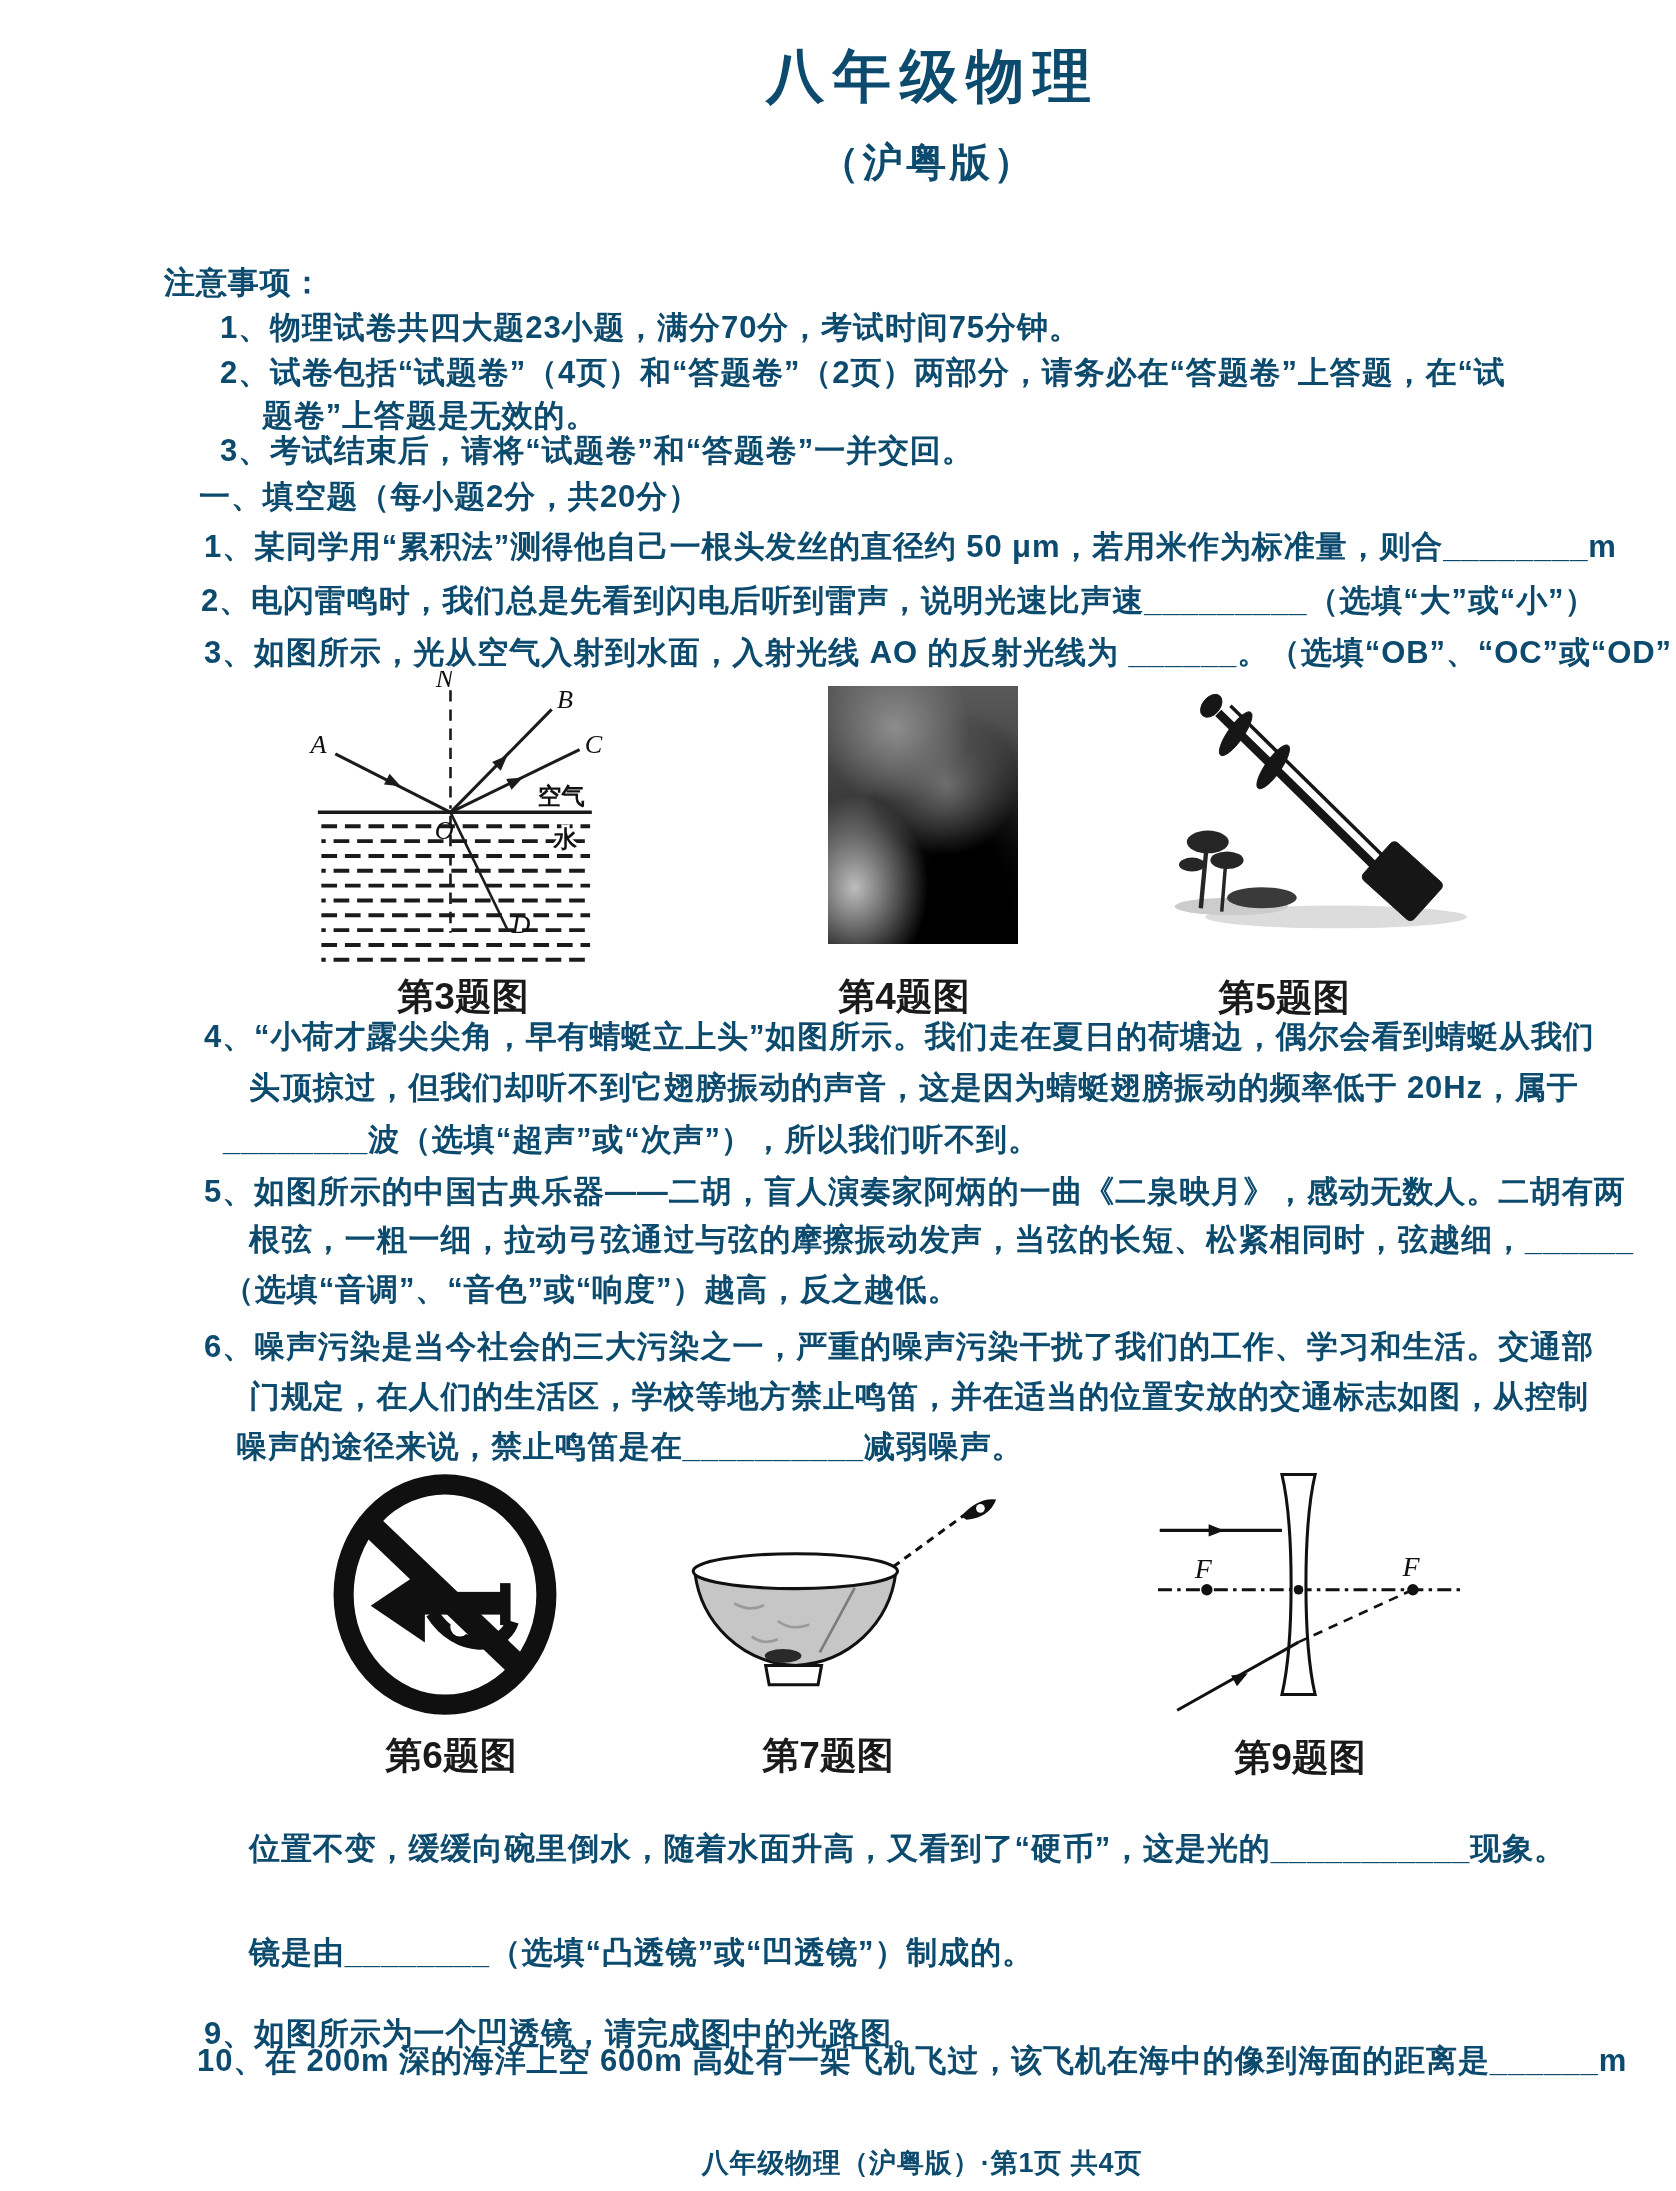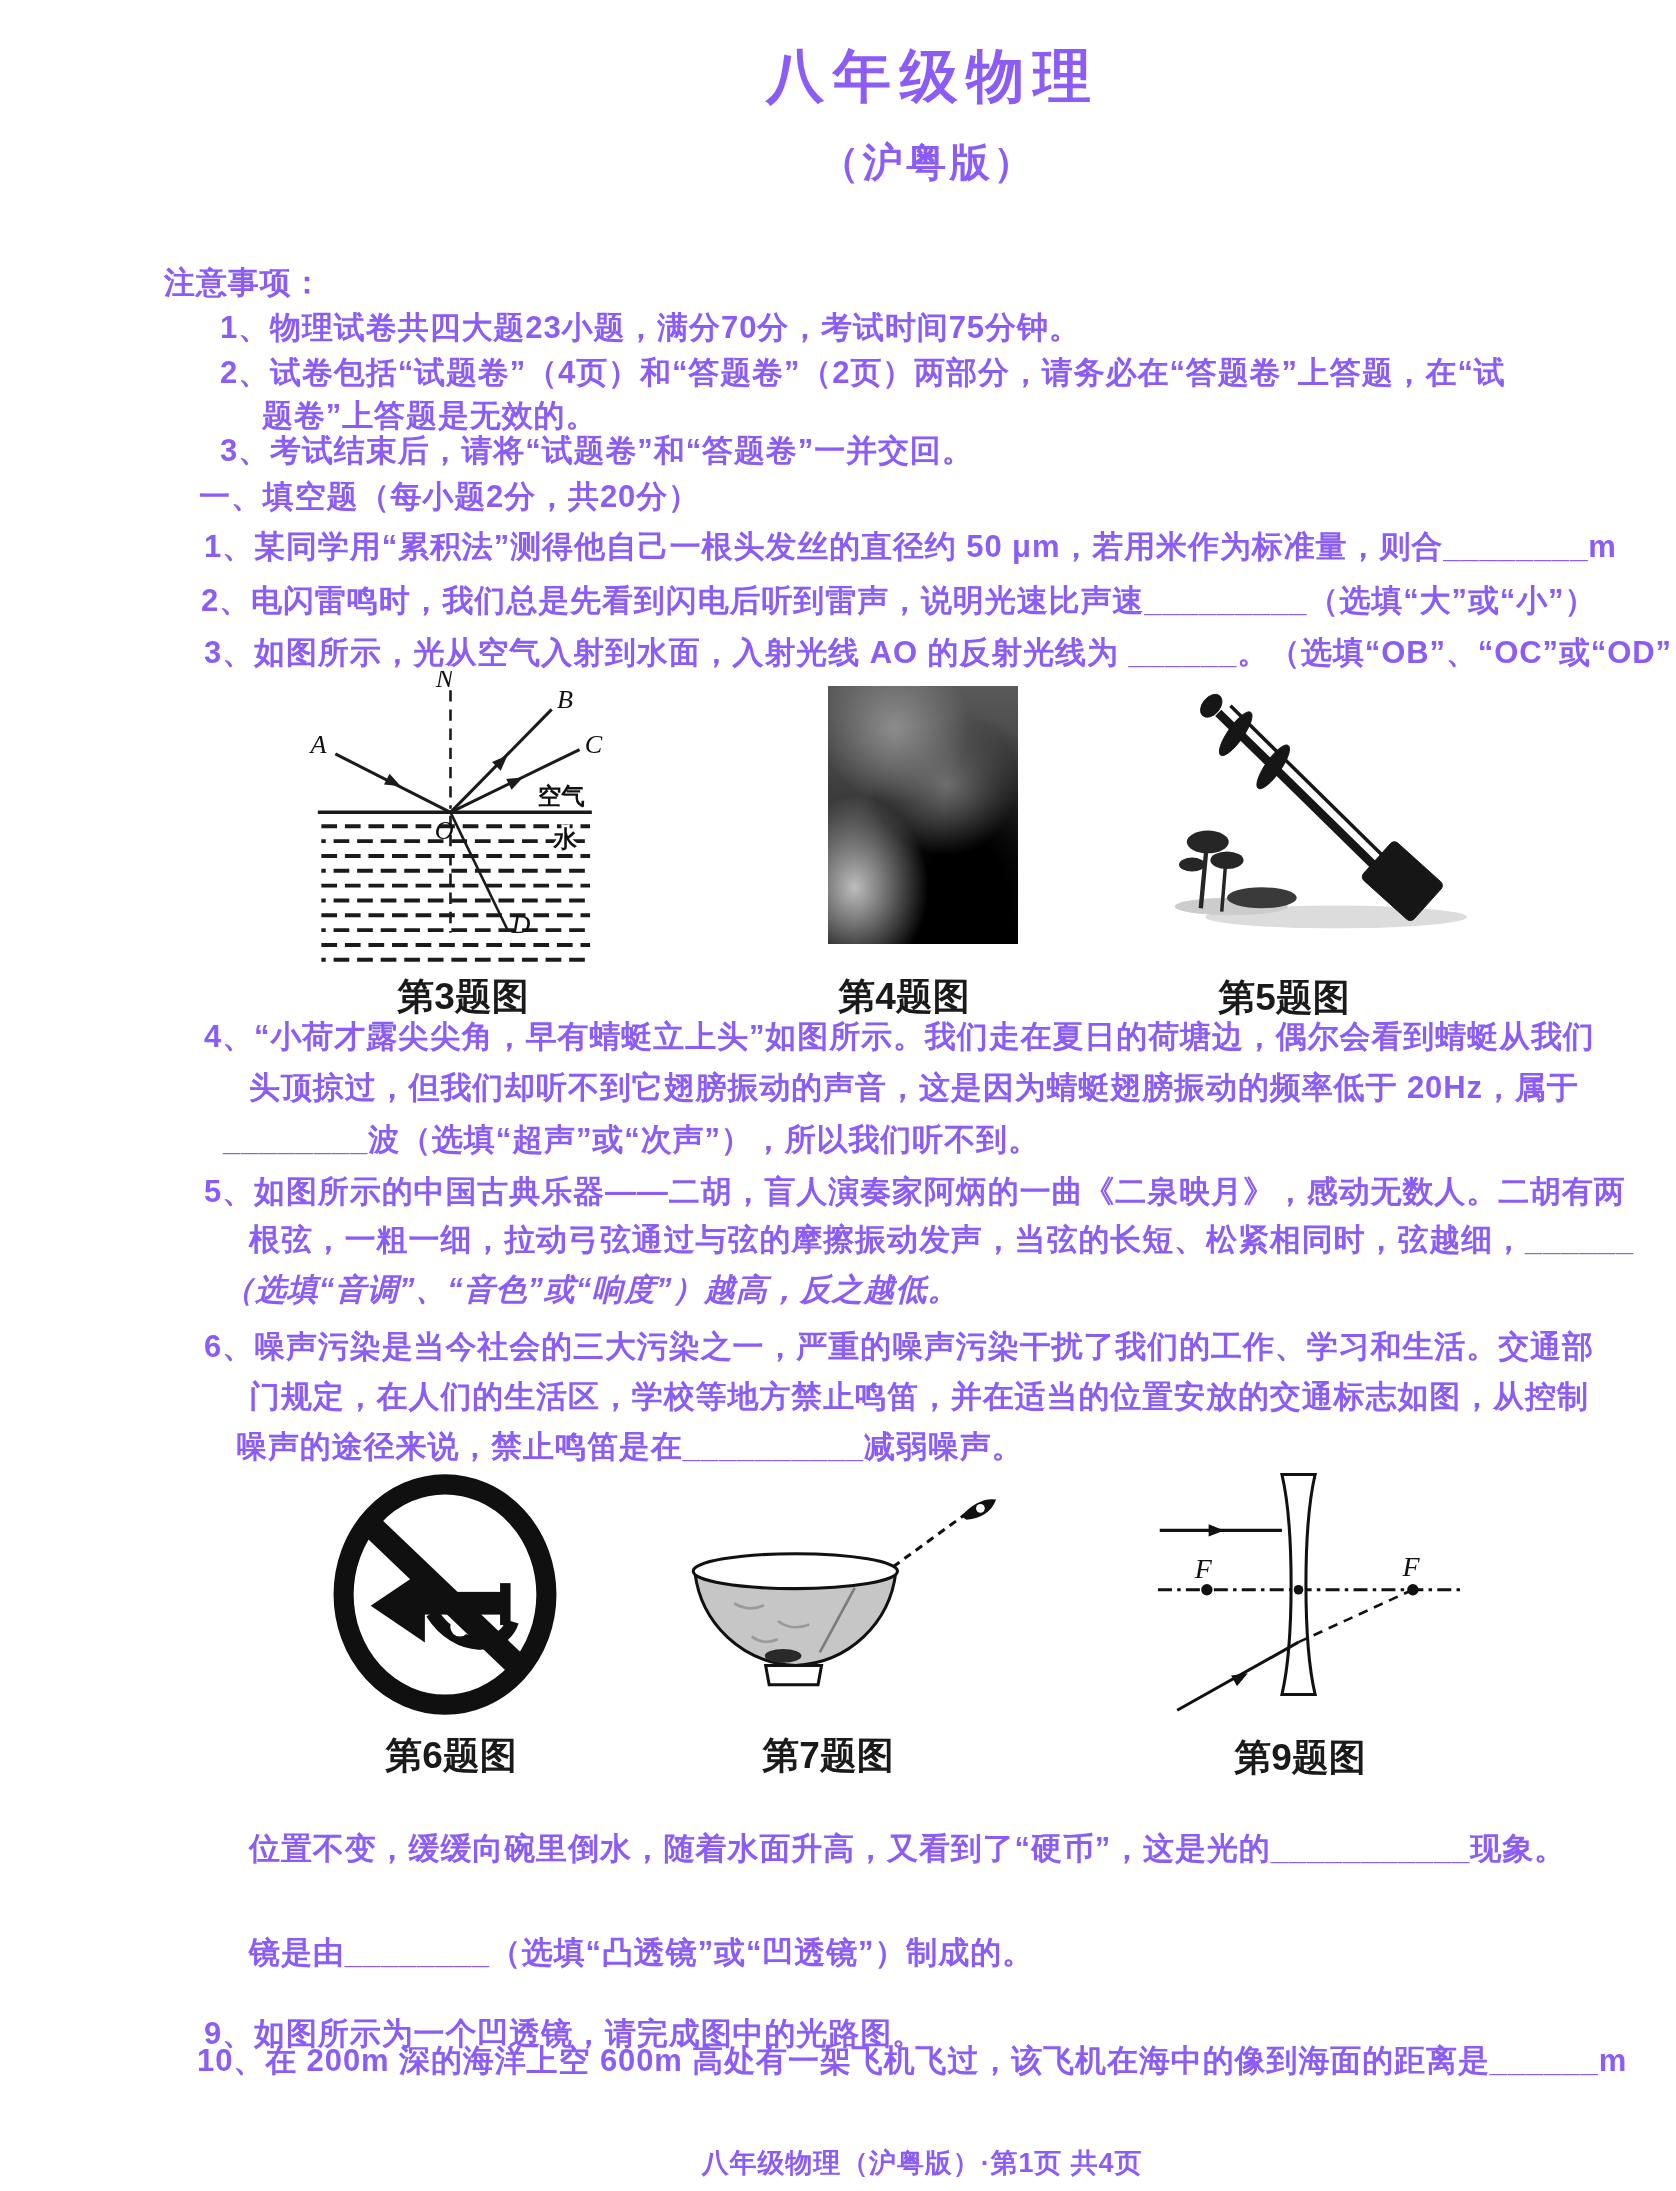--- a/index.html
+++ b/index.html
@@ -1,19 +1,19 @@
 <!DOCTYPE html>
 <html style="font-size:14px"><head>
 <meta charset="utf-8">
 <style>
   html,body{margin:0;padding:0;background:#e8e8e8;}
   #page{position:relative;width:1677px;height:2191px;background:#ffffff;overflow:hidden;
         font-family:"Liberation Sans","DejaVu Sans",sans-serif;color:#1a1a1a;}
   .txt{position:absolute;white-space:nowrap;font-size:31px;font-weight:600;
-       letter-spacing:0.9px;color:#8b5cf6;}
+       letter-spacing:0.9px;color:#0c4a6e;}
   .center{transform:translateX(-50%);}
   .cap{position:absolute;transform:translateX(-50%);font-size:37px;font-weight:700;white-space:nowrap;}
   .fig{position:absolute;}
 
   .t-title{left:933px;top:38px;font-size:58px;font-weight:800;letter-spacing:8.7px;}
   .t-sub{left:928px;top:135px;font-size:40px;font-weight:800;letter-spacing:3.5px;}
 
   .n-head{left:164px;top:262px;font-weight:800;}
   .n-1{left:220px;top:307px;}
   .n-2{left:220px;top:352px;}
@@ -22,21 +22,21 @@
   .sec-1{left:199px;top:476px;font-weight:800;}
 
   .q1{left:204px;top:526px;}
   .q2{left:201px;top:580px;}
   .q3{left:204px;top:632px;}
   .q4a{left:204px;top:1016px;}
   .q4b{left:249px;top:1067px;}
   .q4c{left:223px;top:1119px;}
   .q5a{left:204px;top:1171px;}
   .q5b{left:249px;top:1219px;}
-  .q5c{left:223px;top:1269px;font-style:italic;}
+  .q5c{left:223px;top:1269px;}
   .q6a{left:204px;top:1326px;}
   .q6b{left:249px;top:1376px;}
   .q6c{left:236px;top:1426px;}
   .q7a{left:204px;top:1773px;}
   .q7b{left:249px;top:1828px;}
   .q8a{left:204px;top:1880px;}
   .q8b{left:249px;top:1932px;}
   .q9{left:204px;top:1993px;margin-top:20px;}
   .q10{left:197px;top:2040px;}
   .footer{left:922px;top:2145px;font-size:27px;font-weight:700;}

